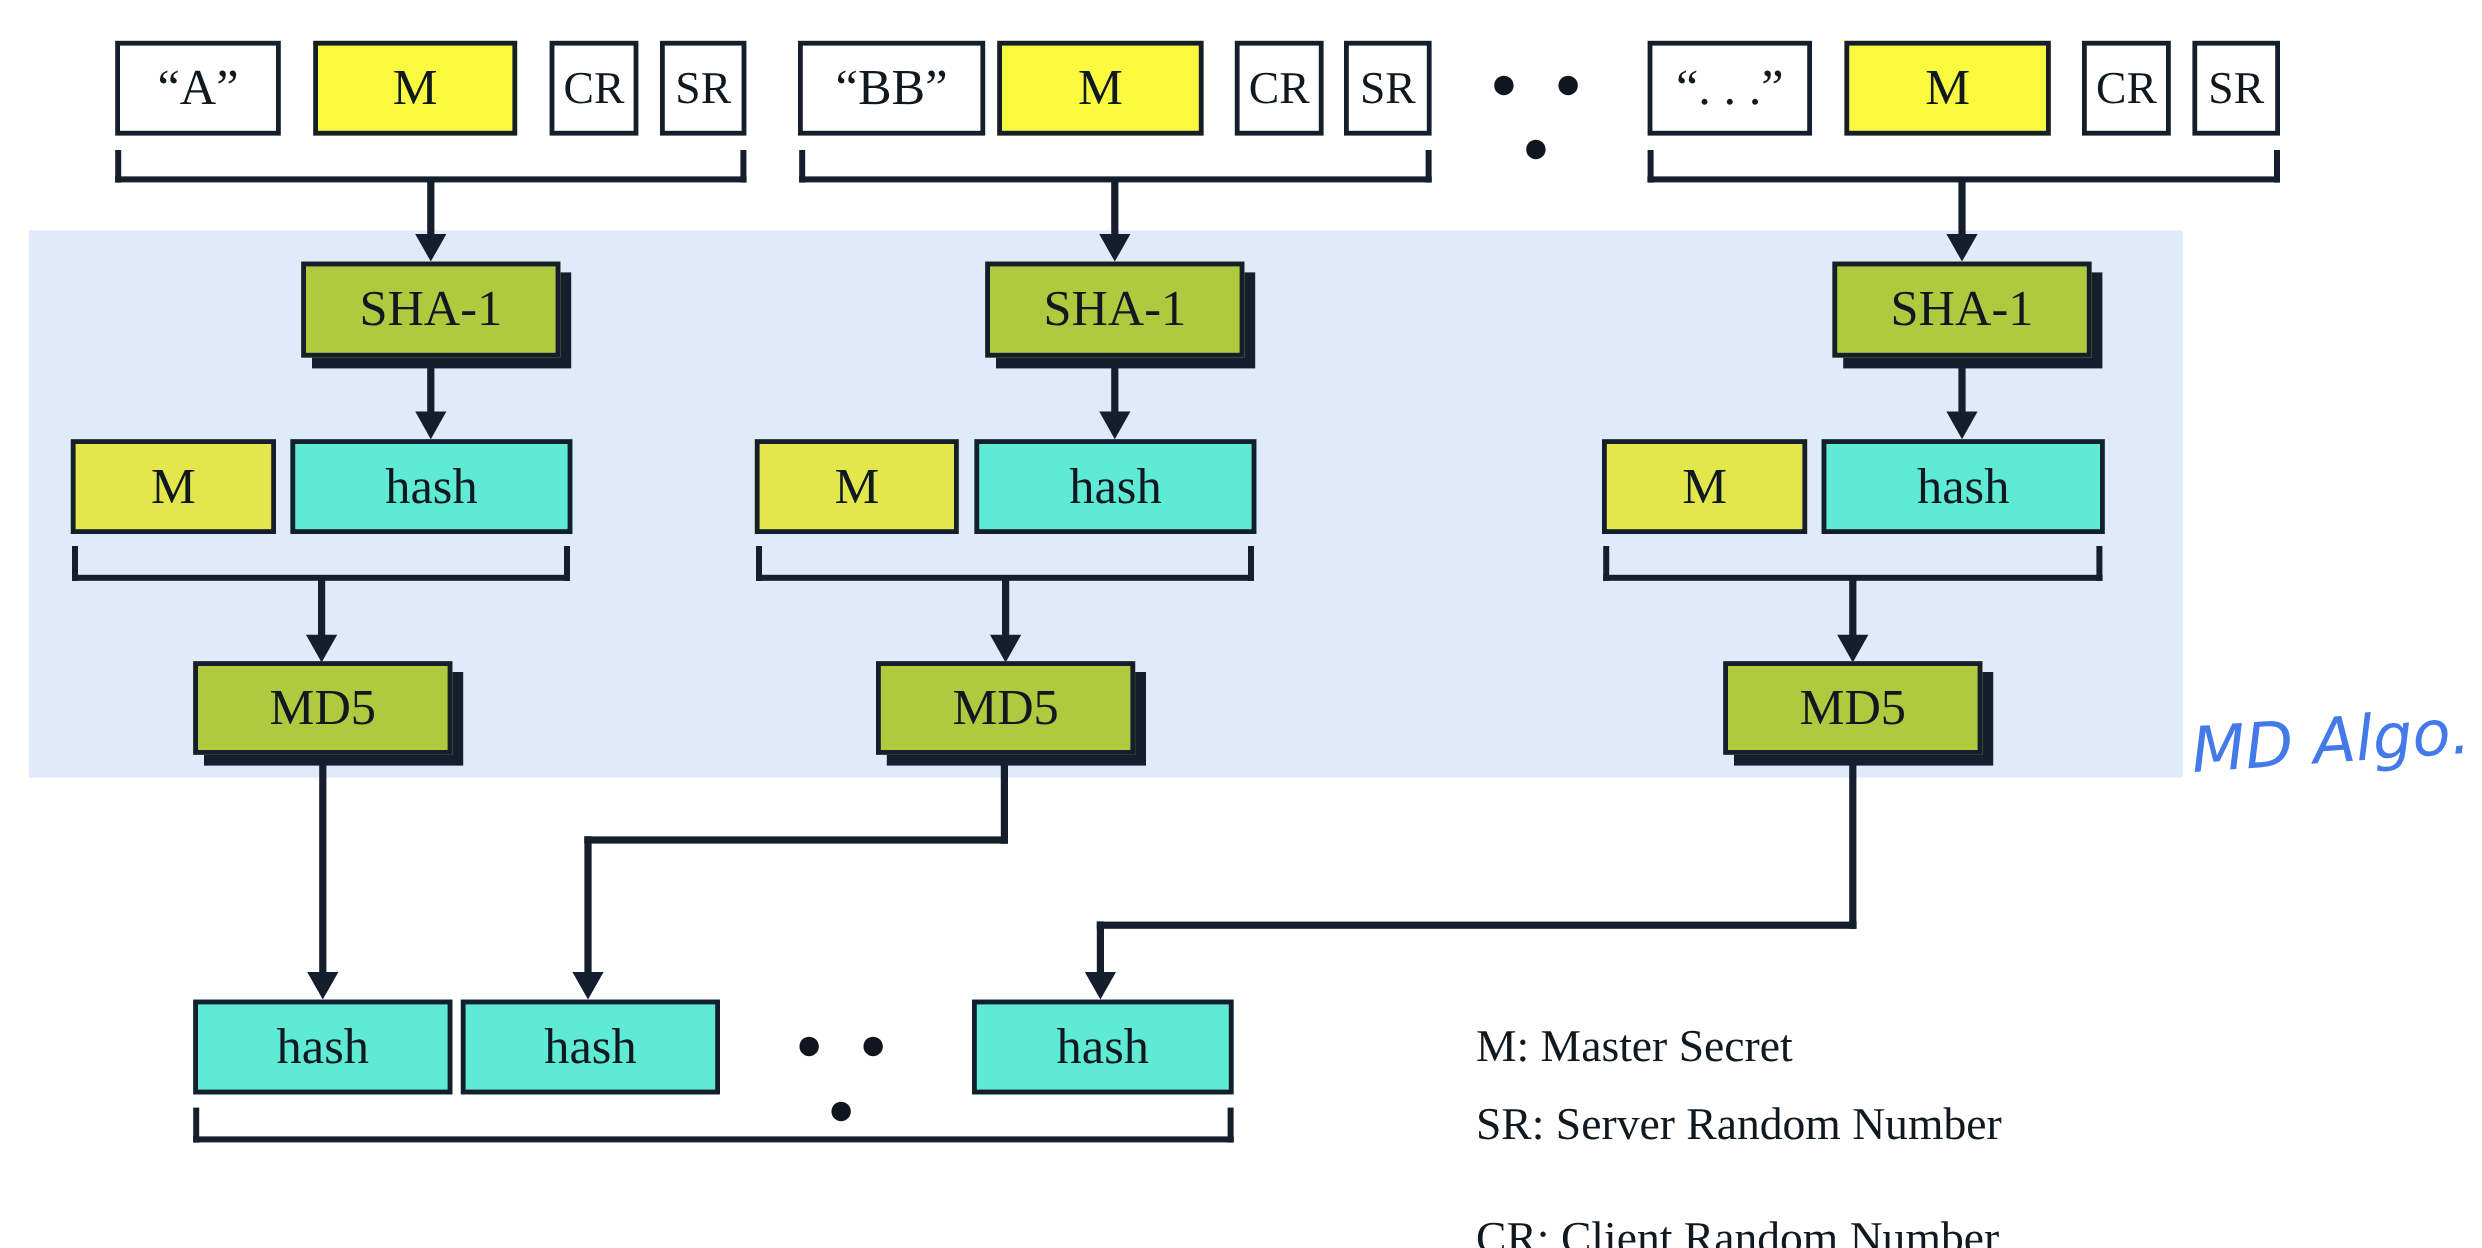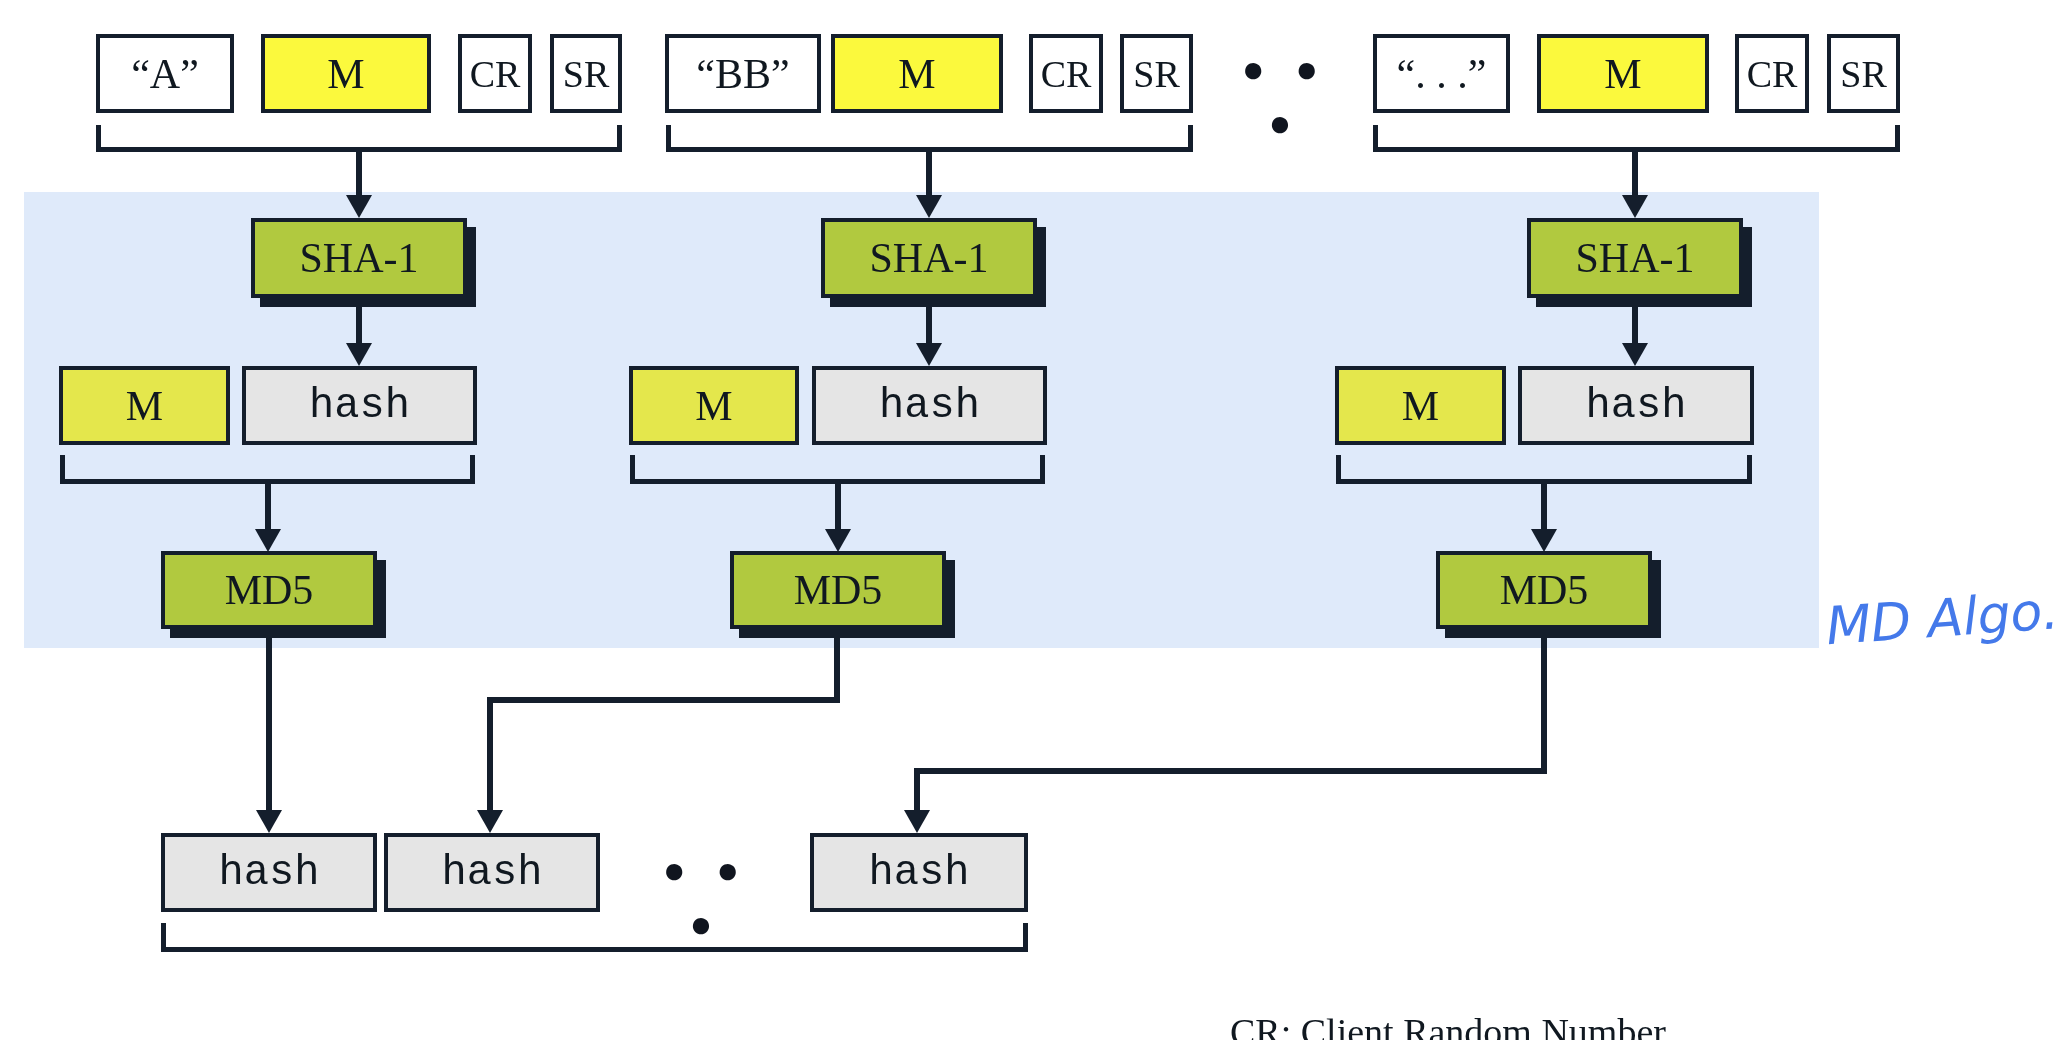--- a/index.html
+++ b/index.html
@@ -9,21 +9,21 @@
   }
   .band{position:absolute;left:24px;top:192px;width:1795px;height:456px;background:#dfeafa;}
   .box{
     position:absolute;box-sizing:border-box;border:4px solid #141e2c;background:#ffffff;
     display:flex;align-items:center;justify-content:center;font-size:42px;line-height:1;
   }
   .box.small{font-size:38px;}
   .yellow{background:#fbf93d;}
   .midyellow{background:#e4e74c;}
   .green{background:#b1c93f;box-shadow:9px 9px 0 #141e2c;}
-  .lblue{background:#e5e5e5;font-family:Liberation Mono, monospace;}
+  .lblue{background:#5eead4;}
   .bracket{position:absolute;box-sizing:border-box;border:5px solid #141e2c;border-top:none;background:transparent;}
   .stem{position:absolute;width:6px;background:#141e2c;}
   .hline{position:absolute;height:6px;background:#141e2c;}
   .ahead{position:absolute;width:0;height:0;border-left:13px solid transparent;border-right:13px solid transparent;border-top:23px solid #141e2c;}
   .dots{position:absolute;font-family:"DejaVu Sans",sans-serif;font-weight:bold;font-size:46px;line-height:54px;letter-spacing:4px;text-align:center;color:#10151f;}
   .caption{position:absolute;font-size:40px;text-align:center;}
   .legend-line{position:absolute;left:1230px;font-size:38px;white-space:nowrap;}
   .annotation{
     position:absolute;left:1826px;top:588px;width:240px;font-family:"DejaVu Sans",sans-serif;
     font-style:italic;font-size:52px;color:#4479ea;transform:rotate(-4deg);white-space:nowrap;
@@ -152,17 +152,19 @@
     <span>hash</span>
   </div>
   <div class="box lblue" style="left:384px;top:833px;width:216px;height:79px">
     <span>hash</span>
   </div>
   <div class="box lblue" style="left:810px;top:833px;width:218px;height:79px">
     <span>hash</span>
   </div>
   <div class="bracket" style="left:161px;top:923px;width:867px;height:29px"></div>
 
+  <div class="legend-line" style="top:850px">M: Master Secret</div>
+  <div class="legend-line" style="top:915px">SR: Server Random Number</div>
   <div class="legend-line" style="top:1010px">CR: Client Random Number</div>
 
   <div class="annotation">MD Algo.</div>
 
 </div>
 
 </body></html>

